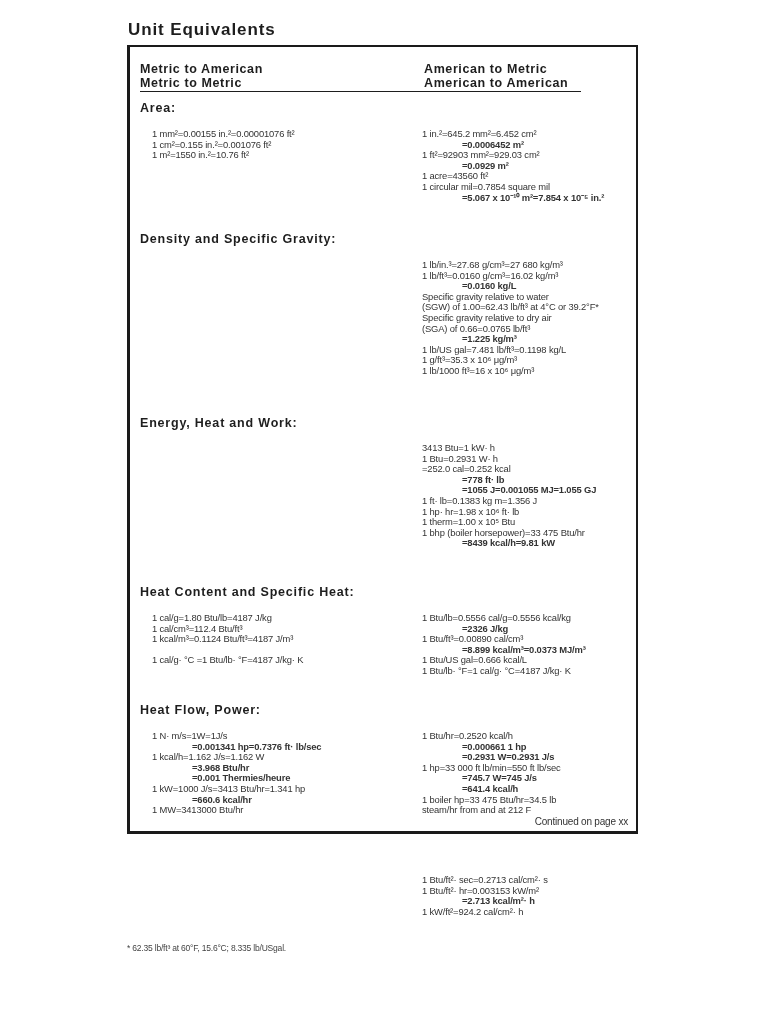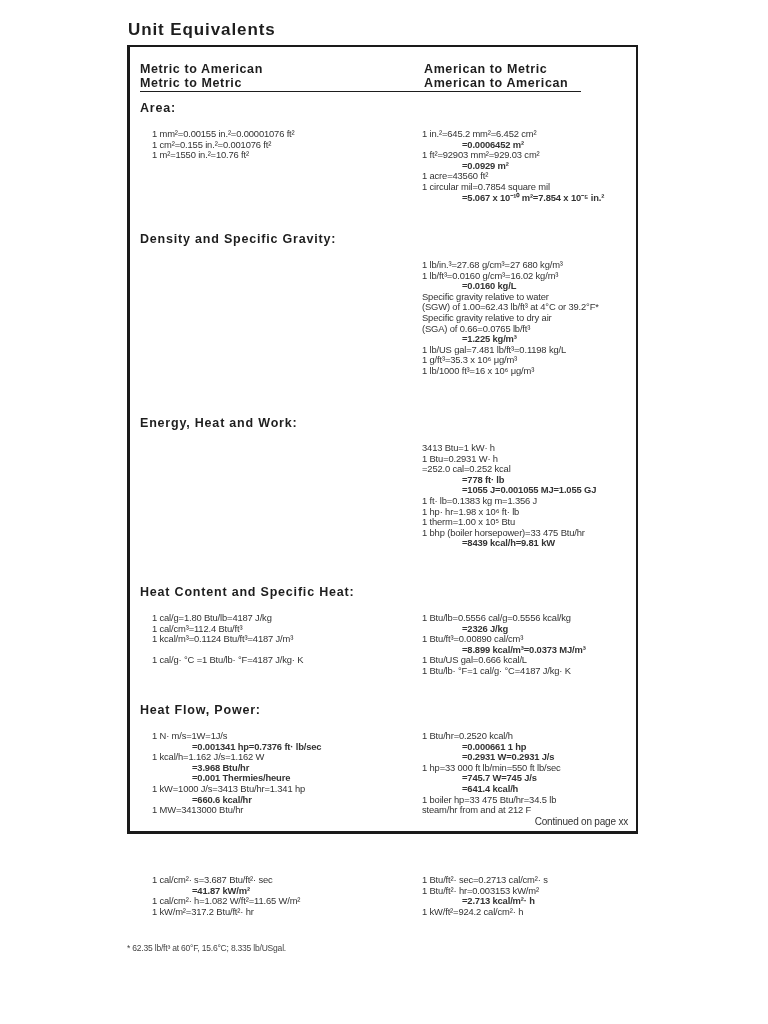--- a/index.html
+++ b/index.html
@@ -127,26 +127,20 @@
       <span class="ln">1 Btu/hr=0.2520 kcal/h</span>
       <span class="ln ind">=0.000661 1 hp</span>
       <span class="ln ind">=0.2931 W=0.2931 J/s</span>
       <span class="ln">1 hp=33 000 ft lb/min=550 ft lb/sec</span>
       <span class="ln ind">=745.7 W=745 J/s</span>
       <span class="ln ind">=641.4 kcal/h</span>
       <span class="ln">1 boiler hp=33 475 Btu/hr=34.5 lb</span>
       <span class="ln">steam/hr from and at 212 F</span>
     </div>
 
-  <div class="col lc" style="top:828px">
-      <span class="ln">1 cal/cm²· s=3.687 Btu/ft²· sec</span>
-      <span class="ln ind">=41.87 kW/m²</span>
-      <span class="ln">1 cal/cm²· h=1.082 W/ft²=11.65 W/m²</span>
-      <span class="ln">1 kW/m²=317.2 Btu/ft²· hr</span>
-    </div>
   <div class="col rc" style="top:828px">
       <span class="ln">1 Btu/ft²· sec=0.2713 cal/cm²· s</span>
       <span class="ln">1 Btu/ft²· hr=0.003153 kW/m²</span>
       <span class="ln ind">=2.713 kcal/m²· h</span>
       <span class="ln">1 kW/ft²=924.2 cal/cm²· h</span>
     </div>
 
   <div class="continued">Continued on page xx</div>
 </div>
 

